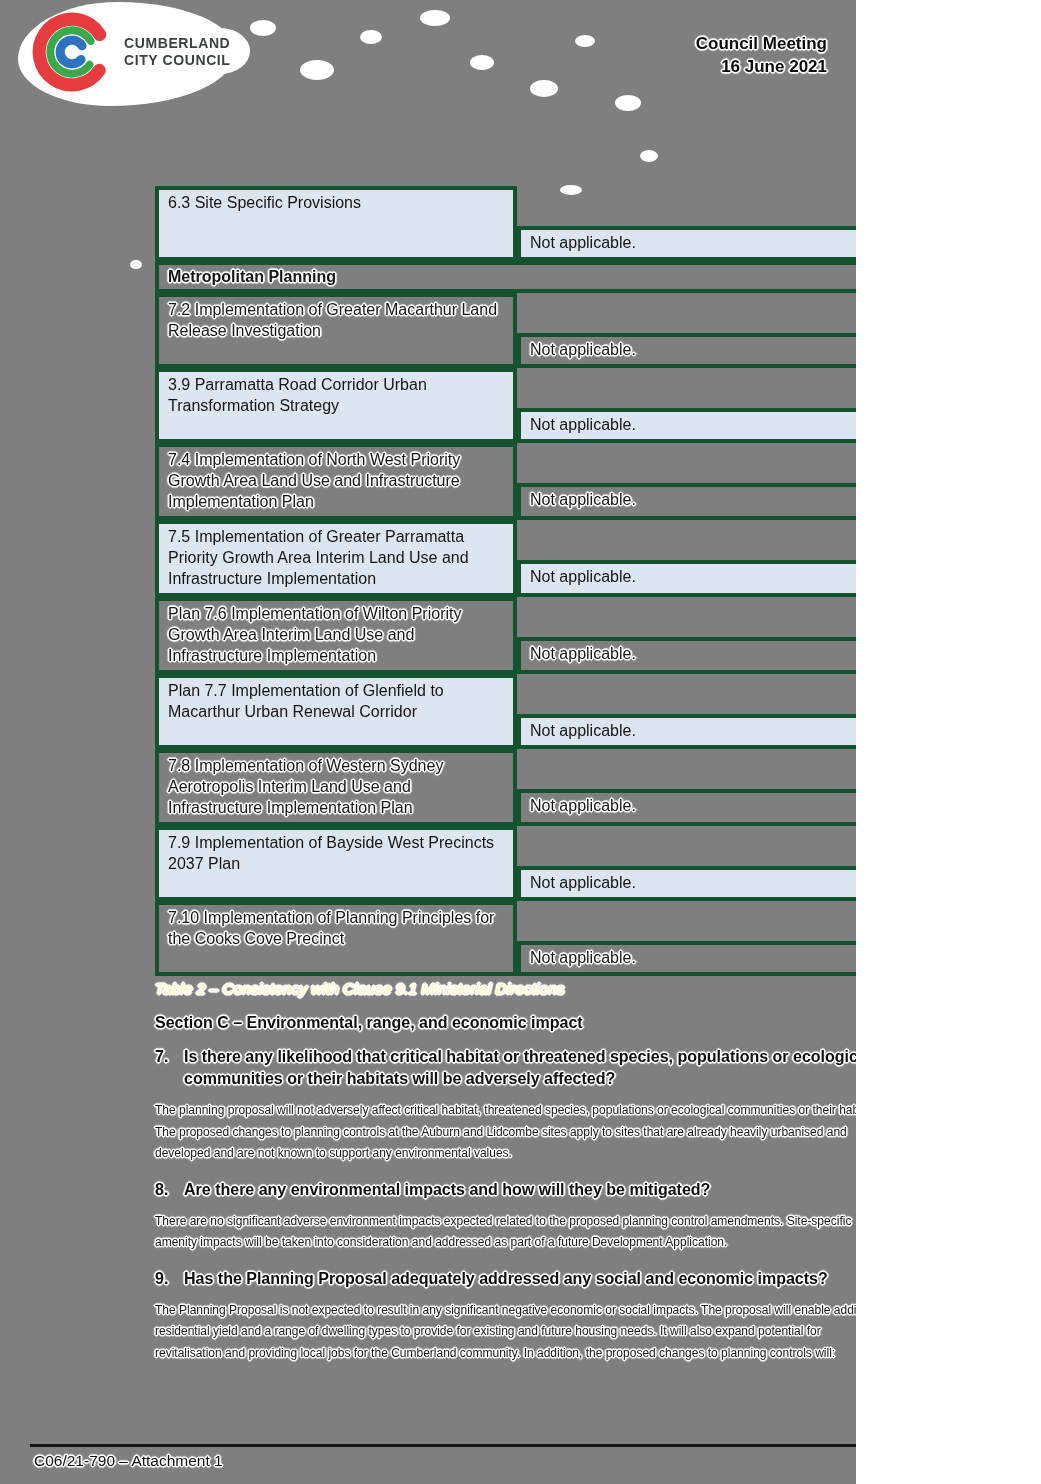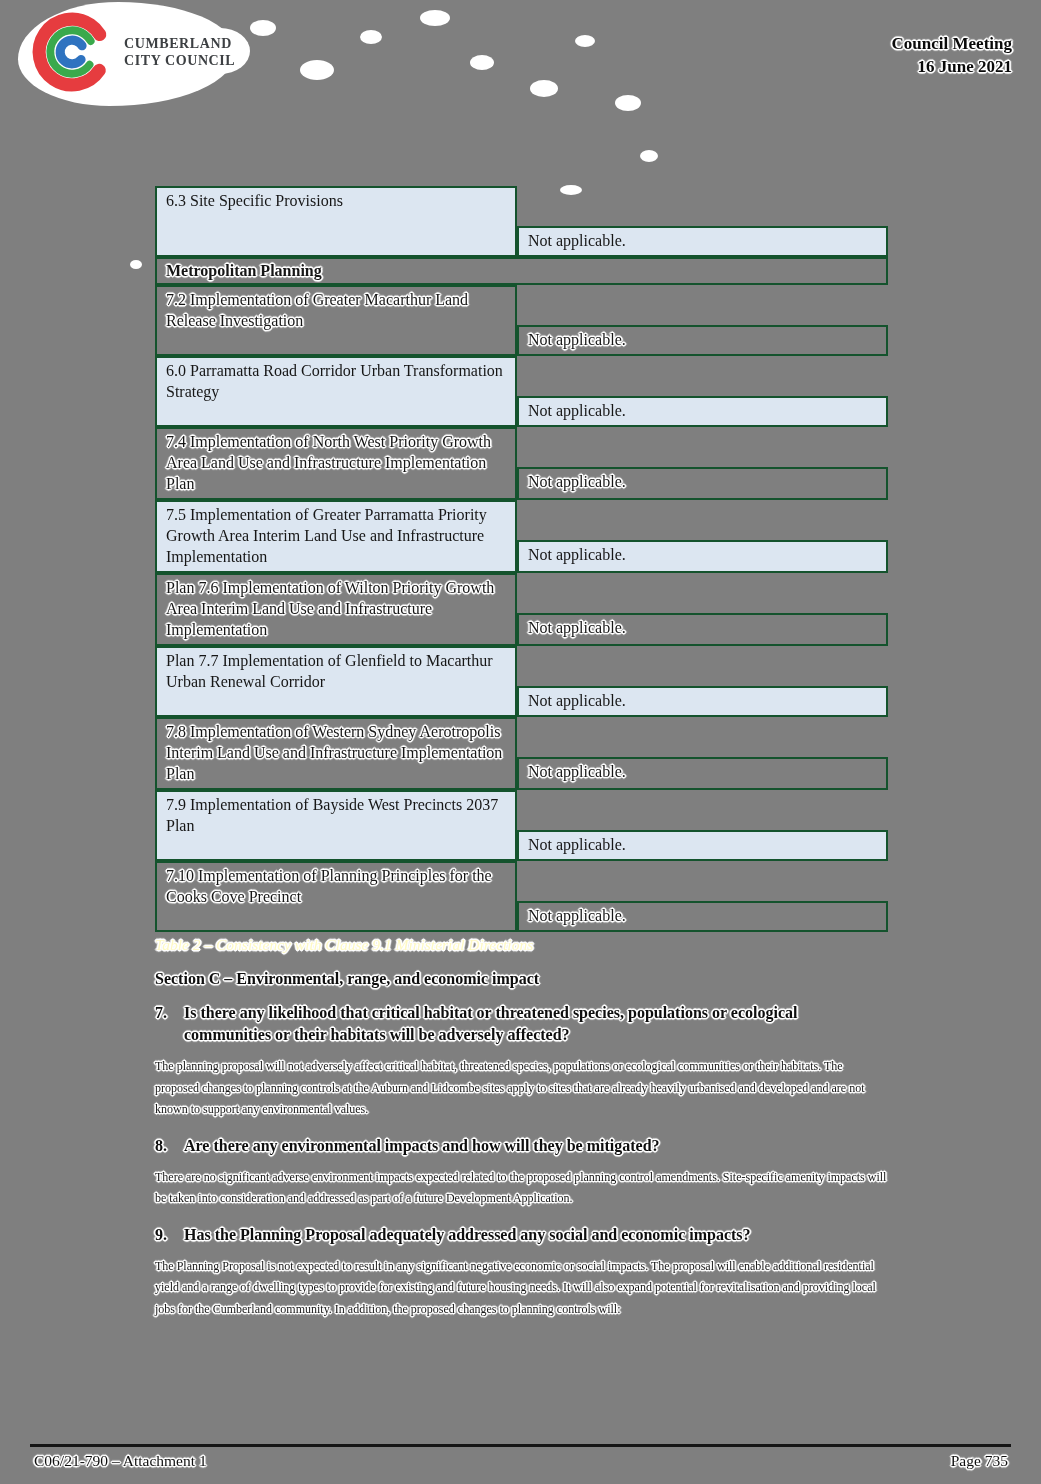--- a/index.html
+++ b/index.html
@@ -1,17 +1,17 @@
 <!DOCTYPE html>
 <html><head>
 <meta charset="utf-8">
 <style>
   html,body { margin:0; padding:0; }
   body { width:1041px; height:1484px; font-family:"Liberation Sans", sans-serif; }
-  .page { position:relative; width:1041px; height:1484px; background:#7f7f7f; overflow:hidden;font-family:Liberation Serif, serif; }
+  .page { position:relative; width:856px; height:1484px; background:#7f7f7f; overflow:hidden; }
 
   
   .halo {
     text-shadow:
       -1px -1px 0 #fff, 0 -1px 0 #fff, 1px -1px 0 #fff,
       -1px 0 0 #fff, 1px 0 0 #fff,
       -1px 1px 0 #fff, 0 1px 0 #fff, 1px 1px 0 #fff,
       -2px 0 1px rgba(255,255,255,.85), 2px 0 1px rgba(255,255,255,.85),
       0 2px 1px rgba(255,255,255,.85), 0 -2px 1px rgba(255,255,255,.85);
   }
@@ -26,21 +26,21 @@
   .logo-text { font-size:14px; font-weight:700; color:#3d4043; letter-spacing:.6px; line-height:17px; }
   .meeting-block { position:absolute; top:32px; right:29px; text-align:right;
     font-size:17px; font-weight:700; color:#0a0a0a; line-height:23px; }
 
   
   .main { position:absolute; left:155px; top:186px; width:733px; }
 
   
   .dir-table { width:733px; }
   .trow { display:flex; }
-  .tcell { border:2px solid #14532d; font-size:16px; line-height:21px; color:#161616; padding:2px 8px 4px 9px; box-sizing:border-box; }
+  .tcell { border:4px solid #14532d; font-size:16px; line-height:21px; color:#161616; padding:2px 8px 4px 9px; box-sizing:border-box; }
   .cell-direction { width:362px; flex:0 0 362px; }
   .cell-response { flex:1 1 auto; white-space:pre-line;margin-top:40px; }
   .trow.shaded .tcell { background:#dce6f1; }
   .trow.unshaded .tcell { background:transparent; }
   .trow.section-band .tcell { width:100%; flex:1 1 auto; font-weight:700; padding-top:1px; padding-bottom:2px; }
   .caption { margin-top:4px; font-size:15.5px; font-style:italic; color:#fef9c3; }
 
   
   .sec-heading { margin-top:16px; font-size:16px; font-weight:700; color:#0e0e0e; }
   .question { margin-top:14px; display:flex; font-size:16px; font-weight:700; color:#0e0e0e; line-height:22px; }
@@ -105,21 +105,21 @@
           <div class="tcell cell-response">Not applicable.</div>
         </div>
         <div class="trow section-band unshaded">
           <div class="tcell halo">Metropolitan Planning</div>
         </div>
         <div class="trow unshaded">
           <div class="tcell cell-direction halo">7.2 Implementation of Greater Macarthur Land Release Investigation</div>
           <div class="tcell cell-response halo">Not applicable.</div>
         </div>
         <div class="trow shaded">
-          <div class="tcell cell-direction">6.0 Parramatta Road Corridor Urban Transformation Strategy</div>
+          <div class="tcell cell-direction">3.9 Parramatta Road Corridor Urban Transformation Strategy</div>
           <div class="tcell cell-response">Not applicable.</div>
         </div>
         <div class="trow unshaded">
           <div class="tcell cell-direction halo">7.4 Implementation of North West Priority Growth Area Land Use and Infrastructure Implementation Plan</div>
           <div class="tcell cell-response halo">Not applicable.</div>
         </div>
         <div class="trow shaded">
           <div class="tcell cell-direction">7.5 Implementation of Greater Parramatta Priority Growth Area Interim Land Use and Infrastructure Implementation</div>
           <div class="tcell cell-response">Not applicable.</div>
         </div>

